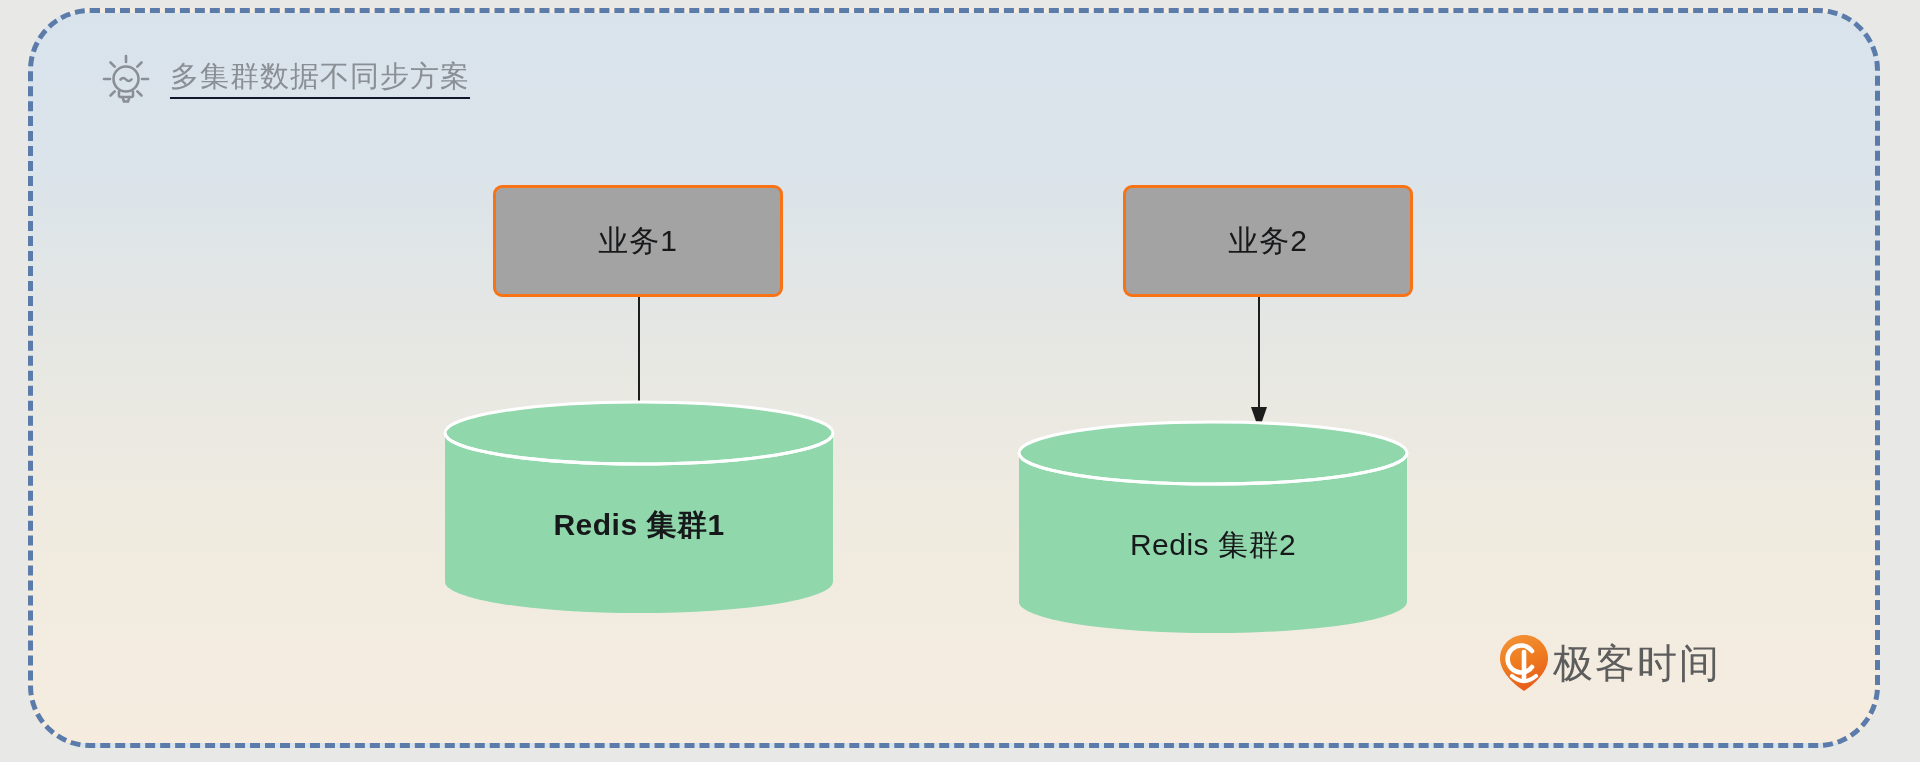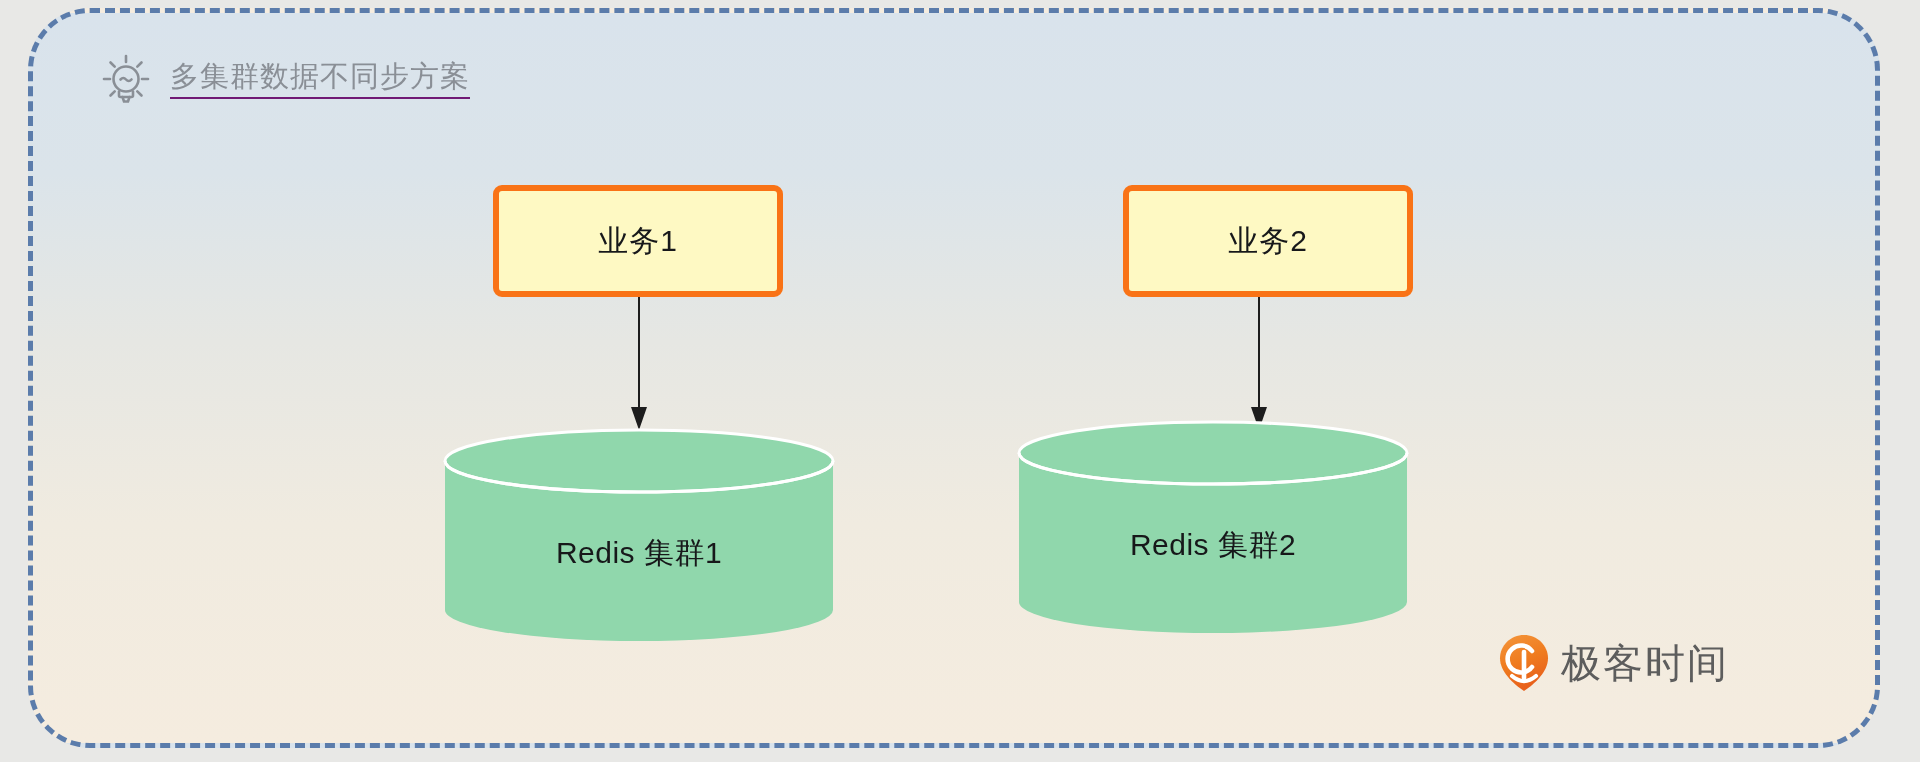--- a/index.html
+++ b/index.html
@@ -46,32 +46,32 @@
   #bulb-icon {
     width: 52px;
     height: 56px;
     flex: none;
     display: block;
   }
   #title-text {
     font-size: 29px;
     color: #8a8f96;
     letter-spacing: 1px;
-    border-bottom: 2px solid #701a75;
+    border-bottom: 2px solid #0f172a;
     padding-bottom: 4px;
     line-height: 1.1;
     white-space: nowrap;
   }
   
   .biz-box {
     position: absolute;
     width: 290px;
     height: 112px;
-    background: #fef9c3;
-    border: 6px solid #f97316;
+    background: #a3a3a3;
+    border: 3px solid #f97316;
     border-radius: 9px;
     display: flex;
     align-items: center;
     justify-content: center;
     box-sizing: border-box;
   }
   .biz-label {
     font-size: 30px;
     color: #17181a;
     letter-spacing: 1px;
@@ -87,21 +87,21 @@
   }
   #arrow-1 { left: 626px; top: 297px; }
   #arrow-2 { left: 1246px; top: 297px; }
 
   
   .cylinder {
     position: absolute;
     width: 392px;
     height: 215px;
   }
-  #cylinder-1 { left: 443px; top: 428px; }
+  #cylinder-1 { left: 443px; top: 400px; font-weight: bold; }
   #cylinder-2 { left: 1017px; top: 420px; }
   .cyl-svg { display: block; width: 392px; height: 215px; }
   .cyl-label {
     position: absolute;
     left: 0;
     top: 0;
     width: 392px;
     height: 215px;
     display: flex;
     align-items: center;
@@ -114,21 +114,21 @@
     pointer-events: none;
   }
 
   
   #logo {
     position: absolute;
     left: 1499px;
     top: 634px;
     display: flex;
     align-items: center;
-    gap: 12px;
+    gap: 4px;
   }
   #logo-mark { width: 50px; height: 58px; display: block; flex: none; }
   #logo-text { font-size: 40px; color: #5d5d5d; letter-spacing: 2px; white-space: nowrap; }
 </style>
 </head>
 <body>
 
 <div id="canvas">
 
   <div id="outer-frame"></div>

